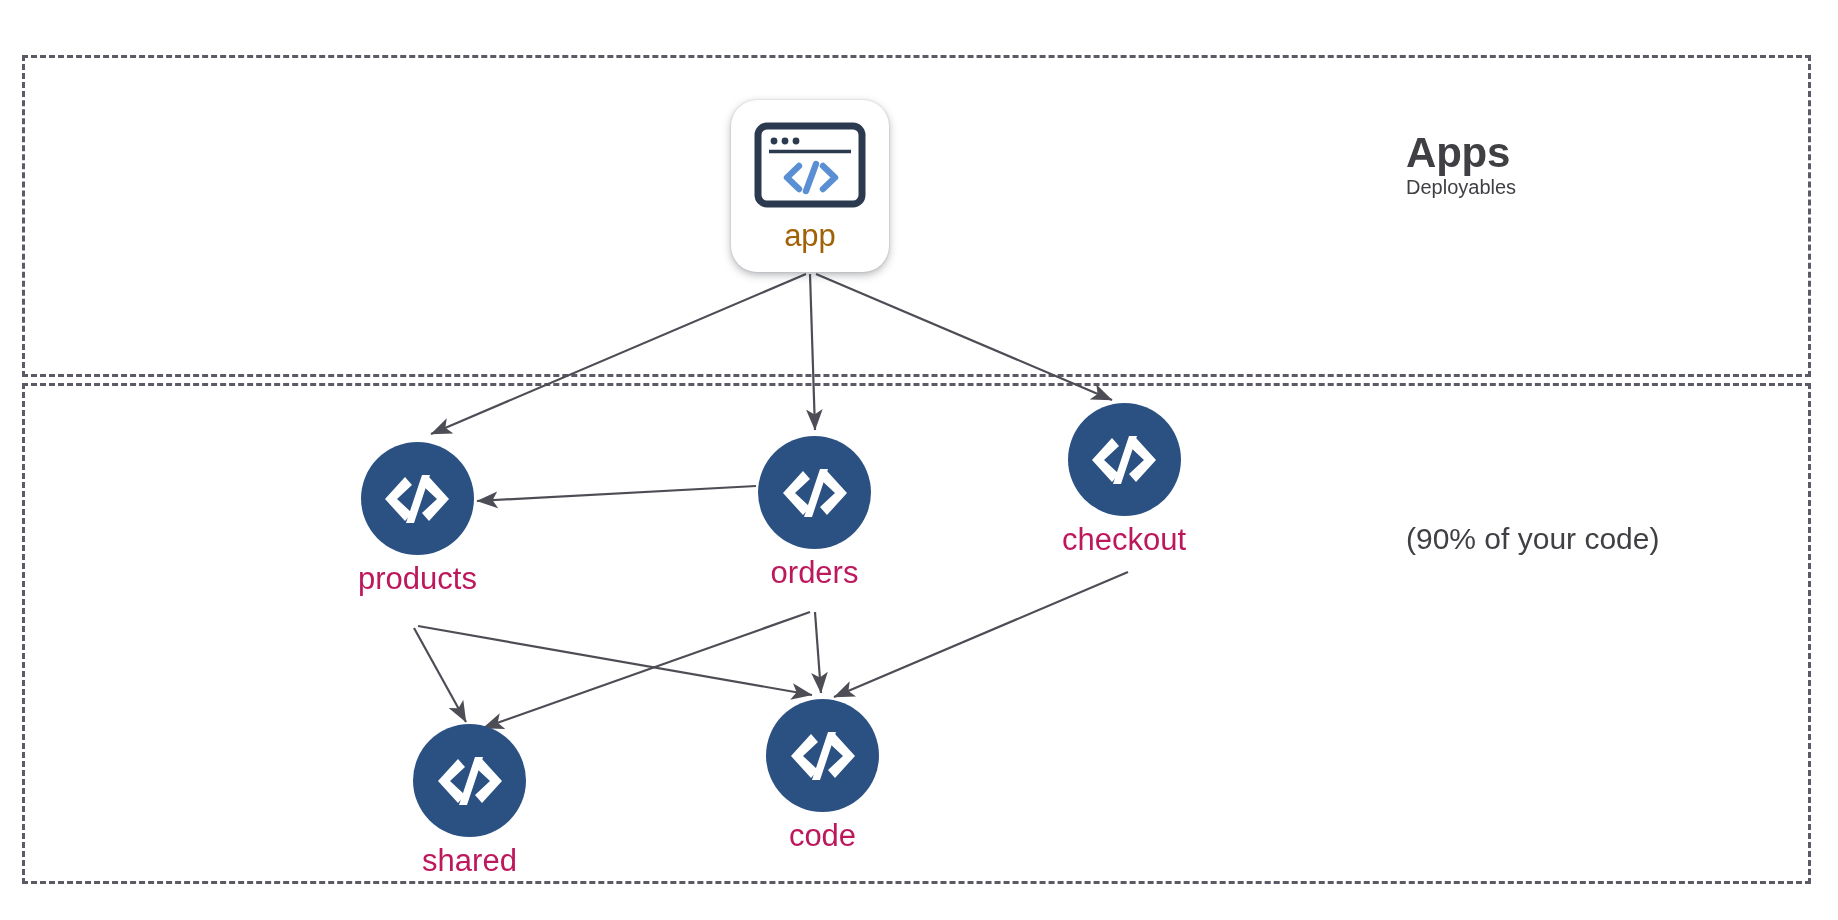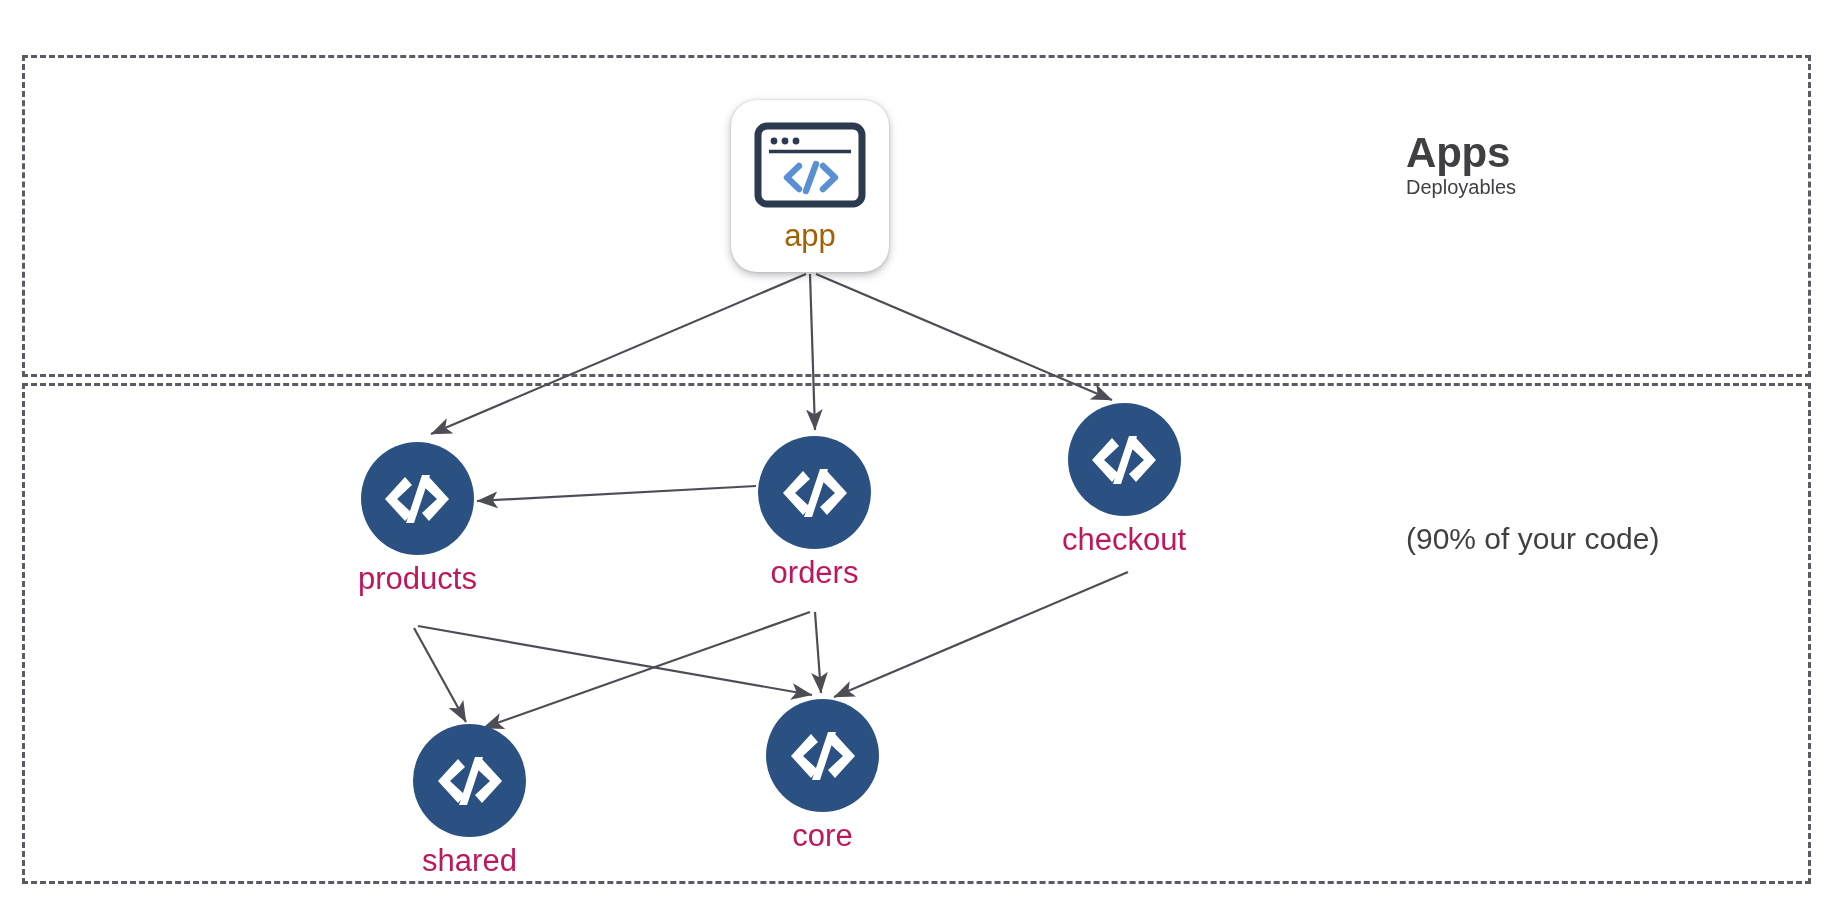--- a/index.html
+++ b/index.html
@@ -257,16 +257,16 @@
   <div class="lib-node" style="left:766px; top:699px;">
     <div class="lib-circle" style="width:113px; height:113px;">
       <svg width="72" height="58" viewBox="0 0 72 58" xmlns="http://www.w3.org/2000/svg">
         <g fill="#ffffff">
           <polygon points="24,7 31,15 16,29 31,43 24,51 4,29"></polygon>
           <polygon points="41,5 49,5 33,53 25,53"></polygon>
           <polygon points="48,7 41,15 56,29 41,43 48,51 68,29"></polygon>
         </g>
       </svg>
     </div>
-    <div class="lib-label">core</div>
+    <div class="lib-label">code</div>
   </div>
 
 </div>
 
 </body></html>

